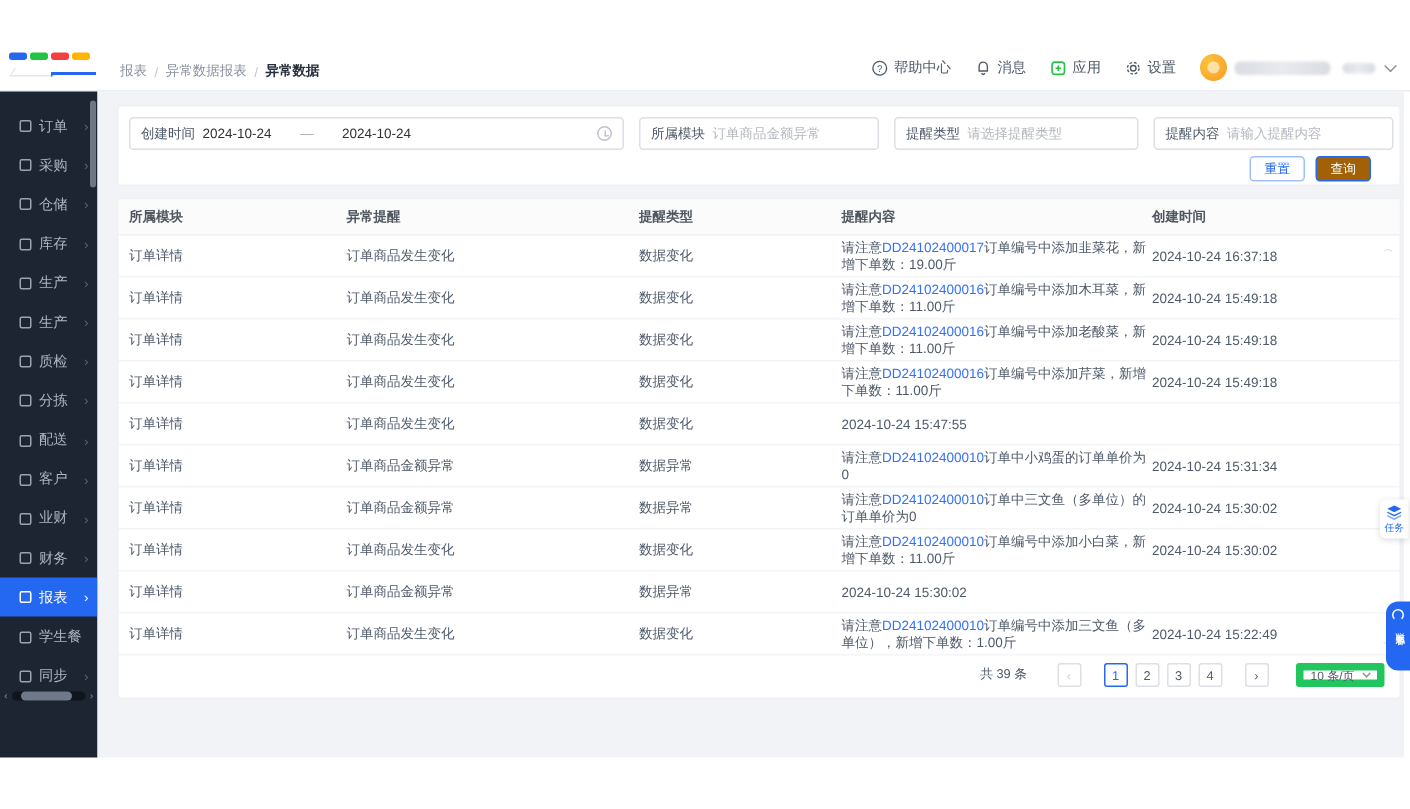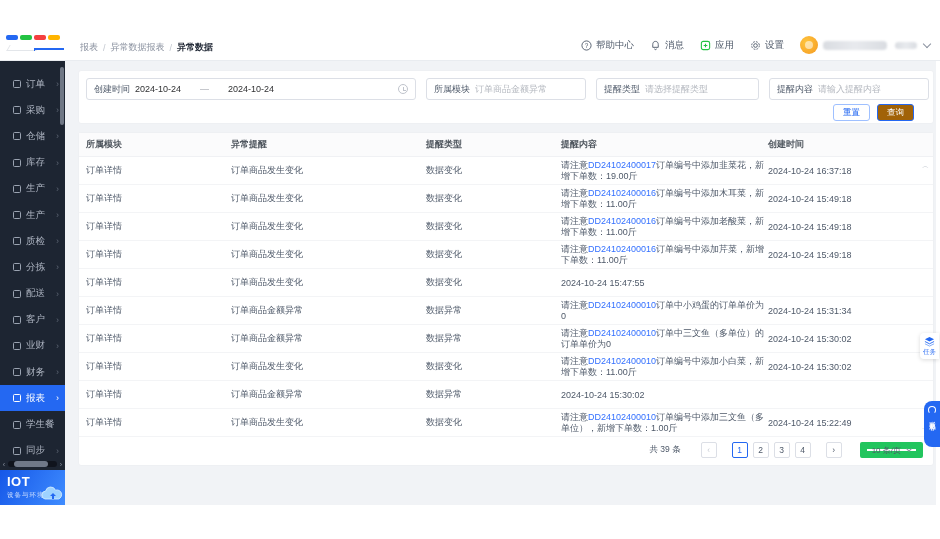--- a/index.html
+++ b/index.html
@@ -81,21 +81,21 @@
   .order-link { color:#3370ff; text-decoration:none; cursor:pointer; }
   .v-scroll-hint-up, .v-scroll-hint-down { position:absolute; right:4px; font-size:7px; color:#c2c7cf; }
   .v-scroll-hint-up { top:28px; } .v-scroll-hint-down { top:292px; }
 
   
   .pagination { position:absolute; right:10px; bottom:7px; display:flex; align-items:center; gap:15px; }
   .pg-total { font-size:8.5px; color:#4e5969; margin-right:5px; }
   .pg-btn { min-width:16px; height:16px; border:1px solid #dcdfe6; border-radius:2px; background:#fff; font-size:8.5px; color:#4e5969; display:flex; align-items:center; justify-content:center; cursor:pointer; padding:0 3px; }
   .pg-btn.disabled { color:#c9cdd4; cursor:default; }
   .pg-btn.active { border-color:#2468f2; color:#2468f2; }
-  .pg-size { height:16px; border:7px solid #22c55e; border-radius:2px; background:#fff; font-size:8px; color:#4e5969; display:flex; align-items:center; gap:4px; padding:0 5px; cursor:pointer; margin-left:3px; }
+  .pg-size { height:16px; border:5px solid #22c55e; border-radius:2px; background:#fff; font-size:8px; color:#4e5969; display:flex; align-items:center; gap:4px; padding:0 5px; cursor:pointer; margin-left:3px; }
   .pg-size .chev-down { width:4px; height:4px; margin-top:-2px; }
 
   
   .float-tasks { position:absolute; left:920px; top:333px; width:19px; height:26px; background:#fff; border-radius:4px 0 0 4px; box-shadow:0 1px 4px rgba(0,0,0,.15); display:flex; flex-direction:column; align-items:center; justify-content:center; gap:1px; cursor:pointer; }
   .float-tasks .txt { font-size:6.5px; color:#2468f2; }
   .float-support { position:absolute; left:924px; top:401px; width:16px; height:46px; background:#2468f2; border-radius:8px 0 0 8px; display:flex; flex-direction:column; align-items:center; padding-top:5px; gap:2px; cursor:pointer; }
   .float-support .vtxt { writing-mode:vertical-rl; font-size:6.5px; color:#fff; letter-spacing:1px; }
   .headset { width:8px; height:8px; border:1px solid #fff; border-radius:50%; border-bottom-color:transparent; position:relative; }
 
   svg { display:block; }
@@ -241,28 +241,20 @@
     <span class="s-arrow">›</span>
   </div>
       </div>
     <div class="side-scroll-v"></div>
     <div class="side-scroll-h">
       <span class="arr">‹</span>
       <span class="track">
           <span class="thumb"></span>
         </span>
       <span class="arr">›</span>
-    </div>
-    <div class="iot-banner">
-      <div class="iot-title">IOT</div>
-      <div class="iot-sub">设备与环境</div>
-      <svg class="iot-cloud" viewBox="0 0 24 18">
-          <path d="M6 14 a4 4 0 0 1 .6-7.9 A5.2 5.2 0 0 1 16.5 5.2 A3.8 3.8 0 0 1 19.5 14 Z" fill="#9ed2ff" stroke="#d9efff" stroke-width="0.8"></path>
-          <path d="M11 11 l3-3 3 3 h-2 v3 h-2 v-3 Z" fill="#2468f2"></path>
-        </svg>
     </div>
   </div>
 
   <div class="content">
 
     <div class="filter-card">
       <div class="f-input f-date">
         <span class="f-label">创建时间</span>
         <span class="f-value">2024-10-24</span>
         <span class="f-sep">—</span>

